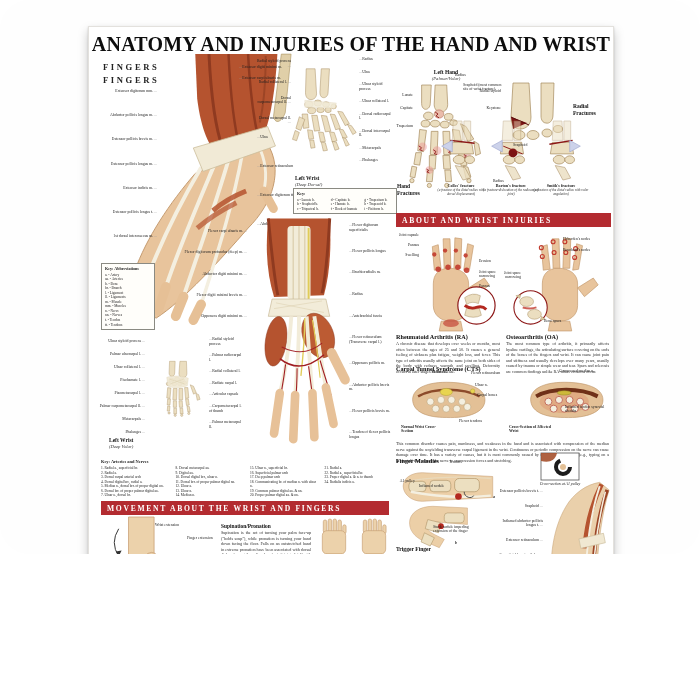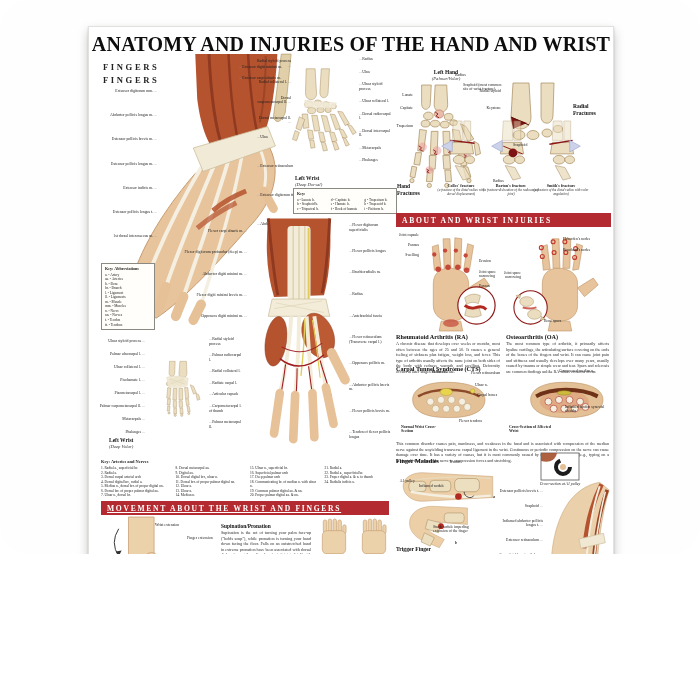--- a/index.html
+++ b/index.html
@@ -315,21 +315,21 @@
         <div class="ki">17. Deep palmar arch</div>
         <div class="ki">18. Communicating br. of median n. with ulnar n.</div>
         <div class="ki">19. Common palmar digital aa. &amp; nn.</div>
         <div class="ki">20. Proper palmar digital aa. &amp; nn.</div>
         <div class="ki">21. Radial a.</div>
         <div class="ki">22. Radial a., superficial br.</div>
         <div class="ki">23. Proper digital a. &amp; n. to thumb</div>
         <div class="ki">24. Radialis indicis a.</div>
       </div>
 
-  <div class="a banner" style="left:12px;top:474px;width:282px;text-decoration:underline;">MOVEMENT ABOUT THE WRIST AND FINGERS</div>
+  <div class="a banner" style="left:12px;top:474px;width:282px;">MOVEMENT ABOUT THE WRIST AND FINGERS</div>
 
   <svg class="a" style="left:12px;top:490px;" width="116" height="116" viewBox="0 0 118 118">
     <g fill="#ecd2ab" stroke="#c9a075" stroke-width=".8">
       <path d="M28,0 h26 v48 h-26 Z"></path>
       <path d="M40,48 C58,42 78,42 96,48 L98,62 C80,70 60,72 44,68 C36,64 34,56 40,48 Z"></path>
       <rect x="94" y="52" width="22" height="9" rx="4.5"></rect>
       <path d="M44,40 q8,-8 14,0 l-2,10 -12,0 Z"></path>
       <path d="M46,68 q8,10 16,8 M62,70 q8,10 16,6 M78,68 q8,8 14,4" fill="none" stroke-width="7" stroke="#ecd2ab"></path>
     </g>
     <g stroke="#333" stroke-width="1" fill="none">

